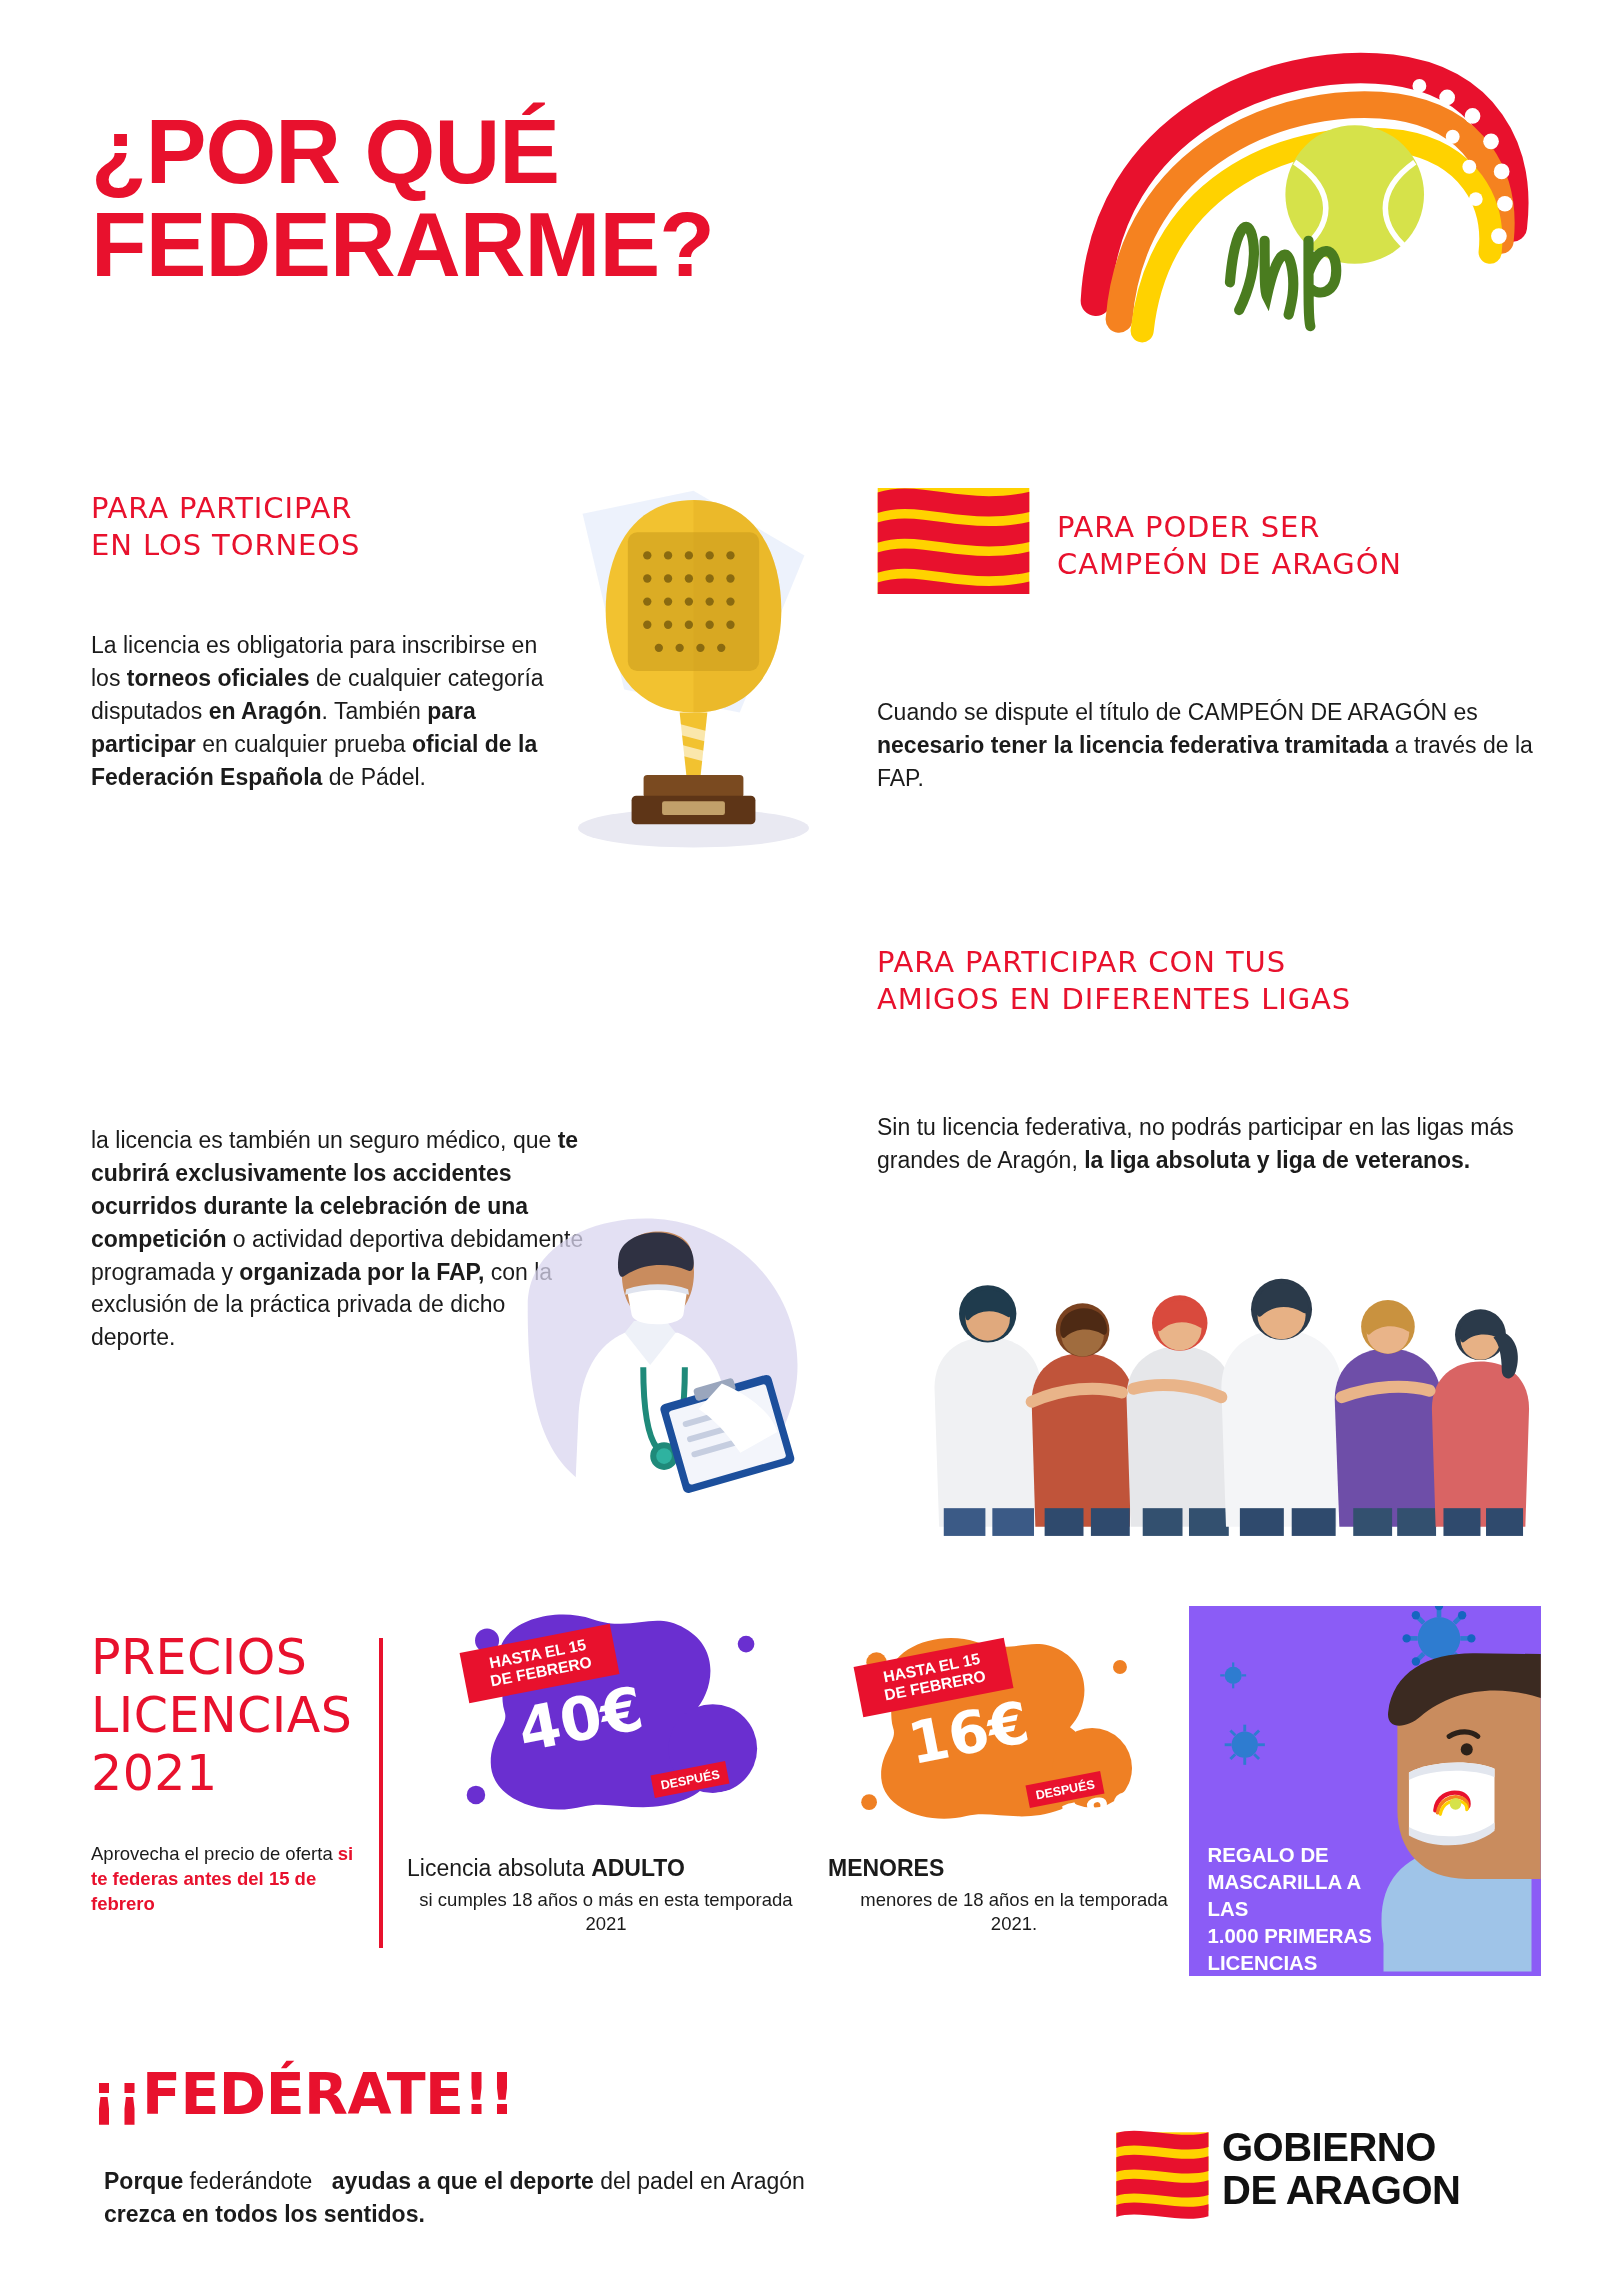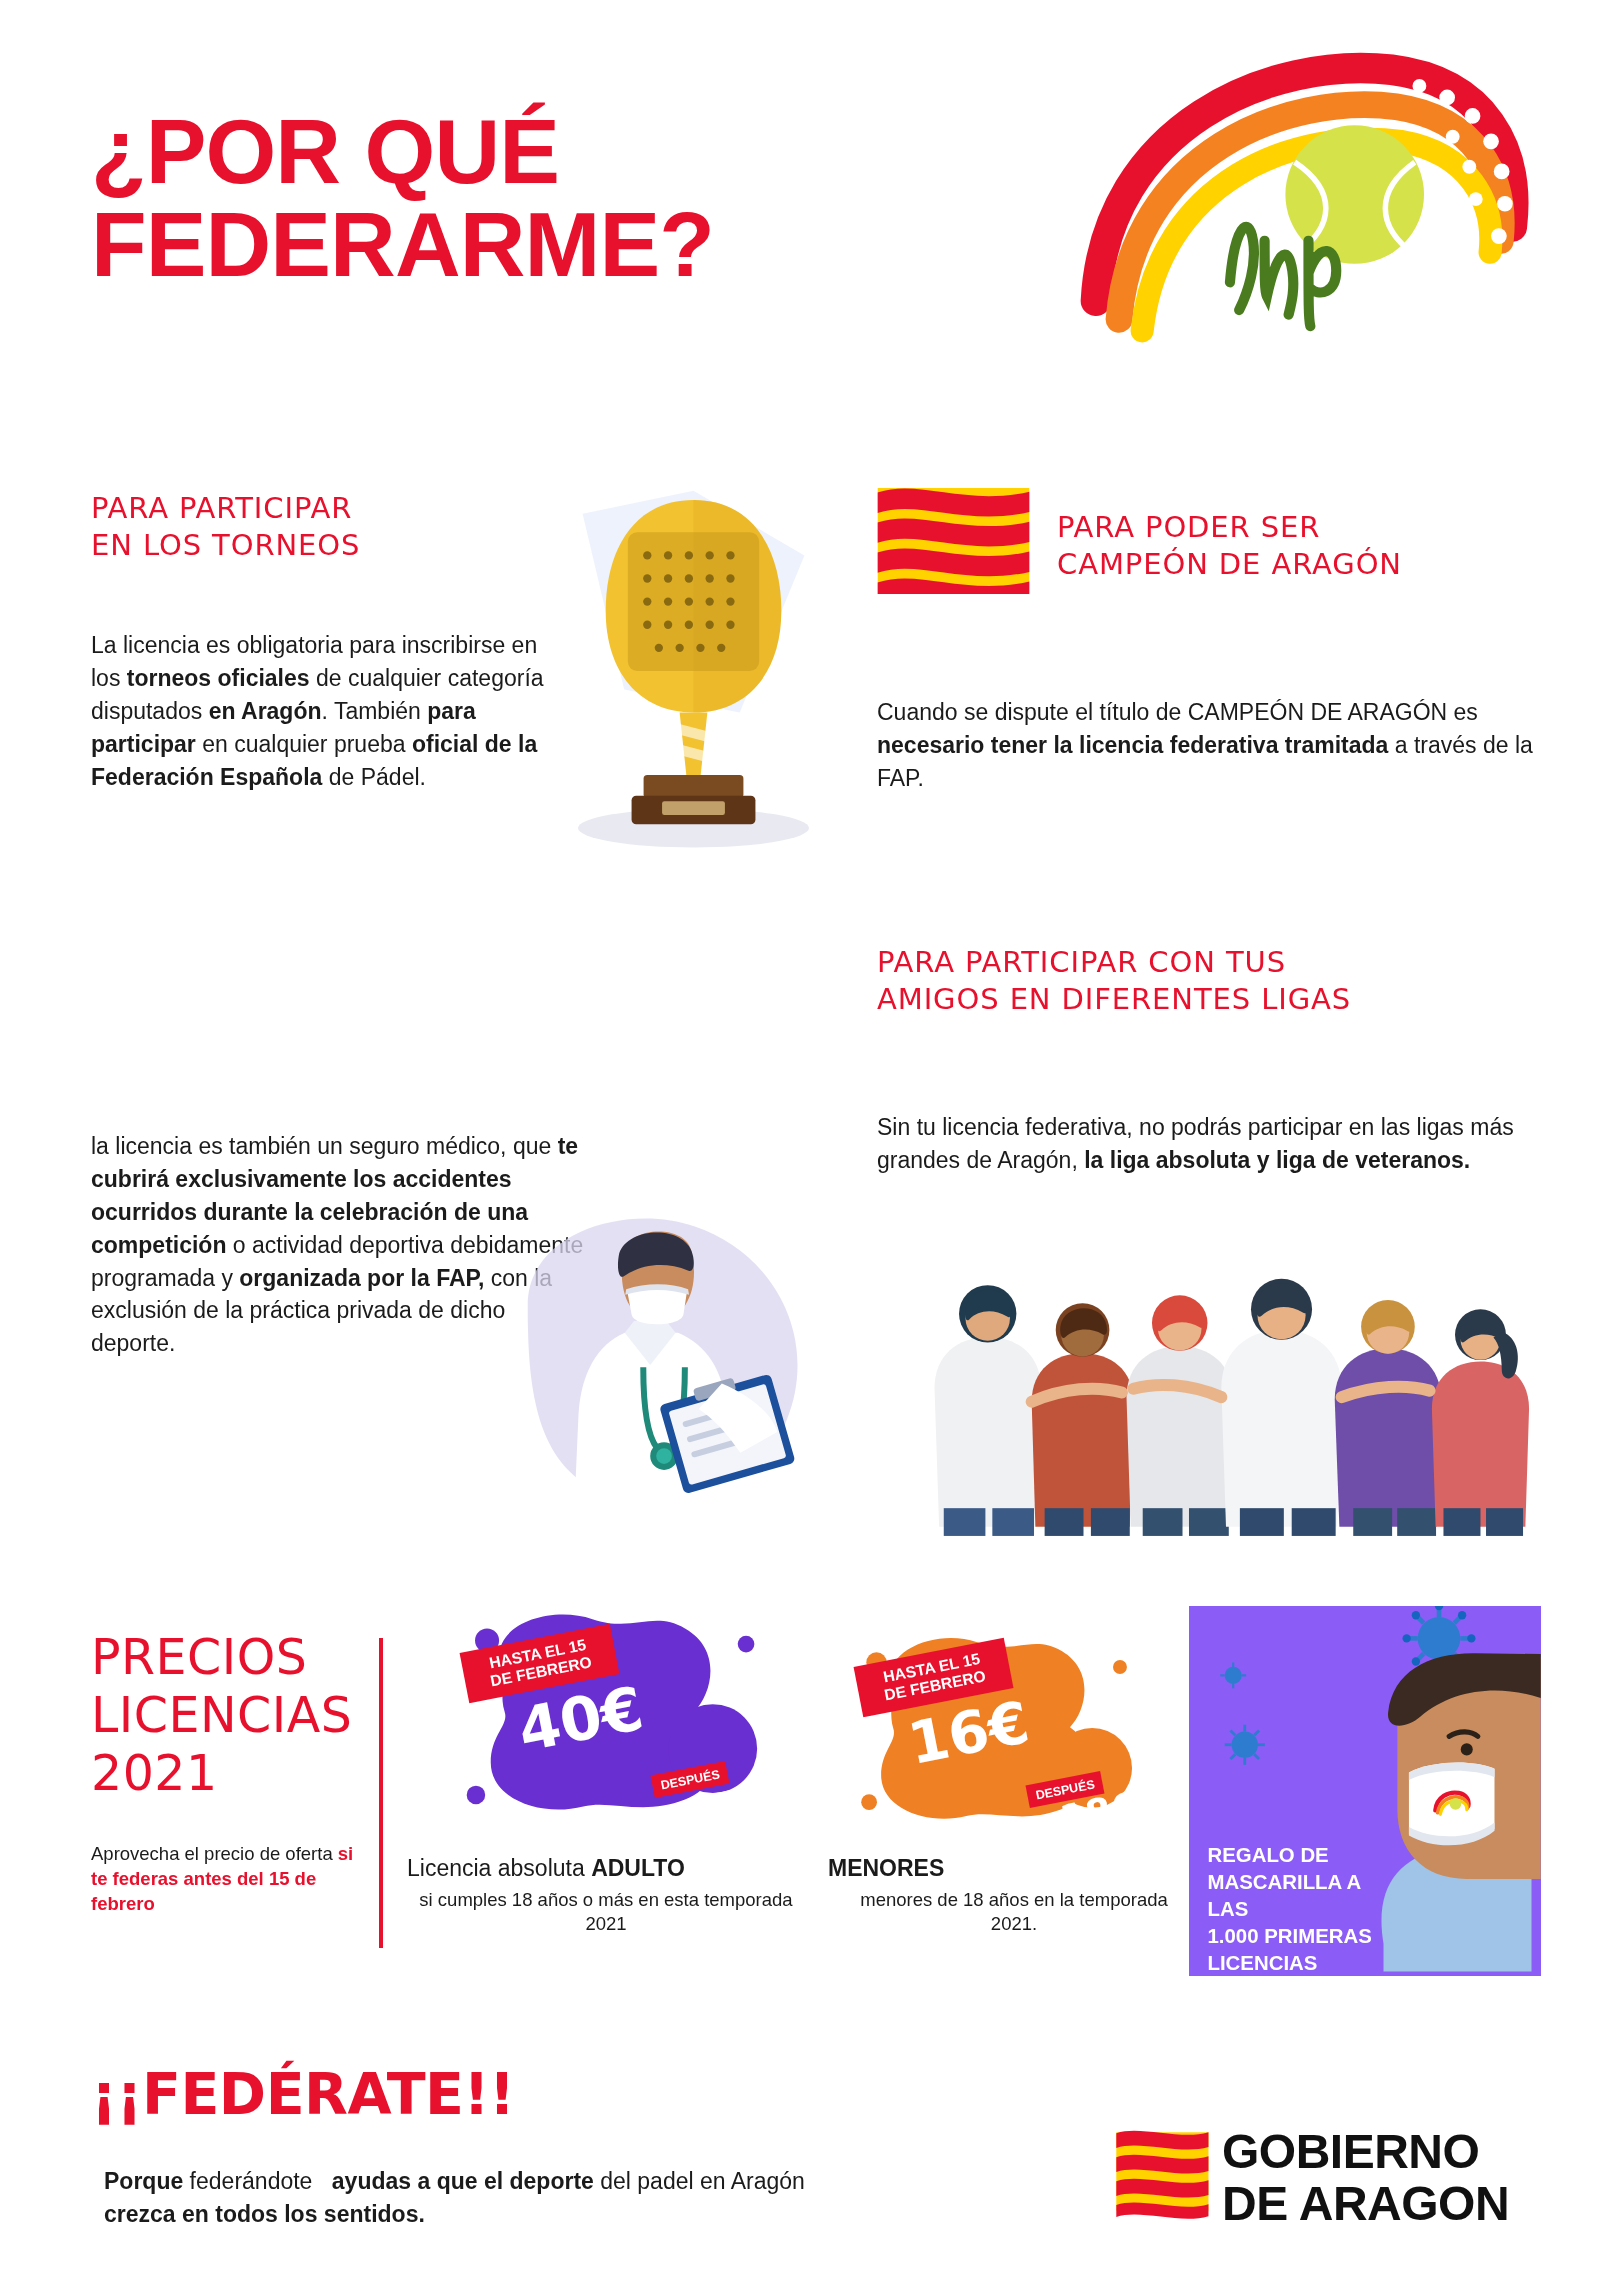--- a/index.html
+++ b/index.html
@@ -64,21 +64,21 @@
 
   .trophy { position: absolute; left: 541px; top: 472px; width: 305px; height: 384px; }
 
   
   .flag-aragon { position: absolute; left: 877px; top: 488px; width: 153px; height: 106px; }
   .blk-campeon-h { position: absolute; left: 1057px; top: 509px; width: 500px; }
   .blk-campeon-t { position: absolute; left: 877px; top: 696px; width: 662px; }
 
   
   .blk-seguro-h { position: absolute; left: 91px; top: 1036px; width: 787px; }
-  .blk-seguro-t { position: absolute; left: 91px; top: 1124px; width: 495px; margin-top: 6px; }
+  .blk-seguro-t { position: absolute; left: 91px; top: 1124px; width: 495px; }
   .doctor { position: absolute; left: 500px; top: 1189px; width: 342px; height: 352px; }
 
   
   .blk-ligas-h { position: absolute; left: 877px; top: 944px; width: 671px; }
   .blk-ligas-t { position: absolute; left: 877px; top: 1111px; width: 676px; }
   .friends { position: absolute; left: 916px; top: 1249px; width: 620px; height: 287px; }
 
   
   .prices-title {
     position: absolute; left: 91px; top: 1629px; width: 287px;
@@ -133,21 +133,21 @@
     font-family: "DejaVu Sans", sans-serif; letter-spacing: -0.5px;
   }
   .footer-text {
     position: absolute; left: 91px; top: 2165px; width: 787px;
     font-size: 23px; line-height: 1.45; color: #1b1b1b;
   }
   .footer-text b { font-weight: bold; margin-left: 13px; }
   .gov { position: absolute; left: 1111px; top: 2124px; width: 430px; height: 106px; }
   .gov-text {
     position: absolute; left: 111px; top: 1.9px;
-    font-size: 48px; font-weight: bold; line-height: 1.08; color: #111;
+    font-size: 40px; font-weight: bold; line-height: 1.08; color: #111;
     letter-spacing: -0.5px;
   }
   .gov-text span { display: block; }
 </style>
 </head>
 <body>
 
 <div class="page">
 
   <div class="title">

